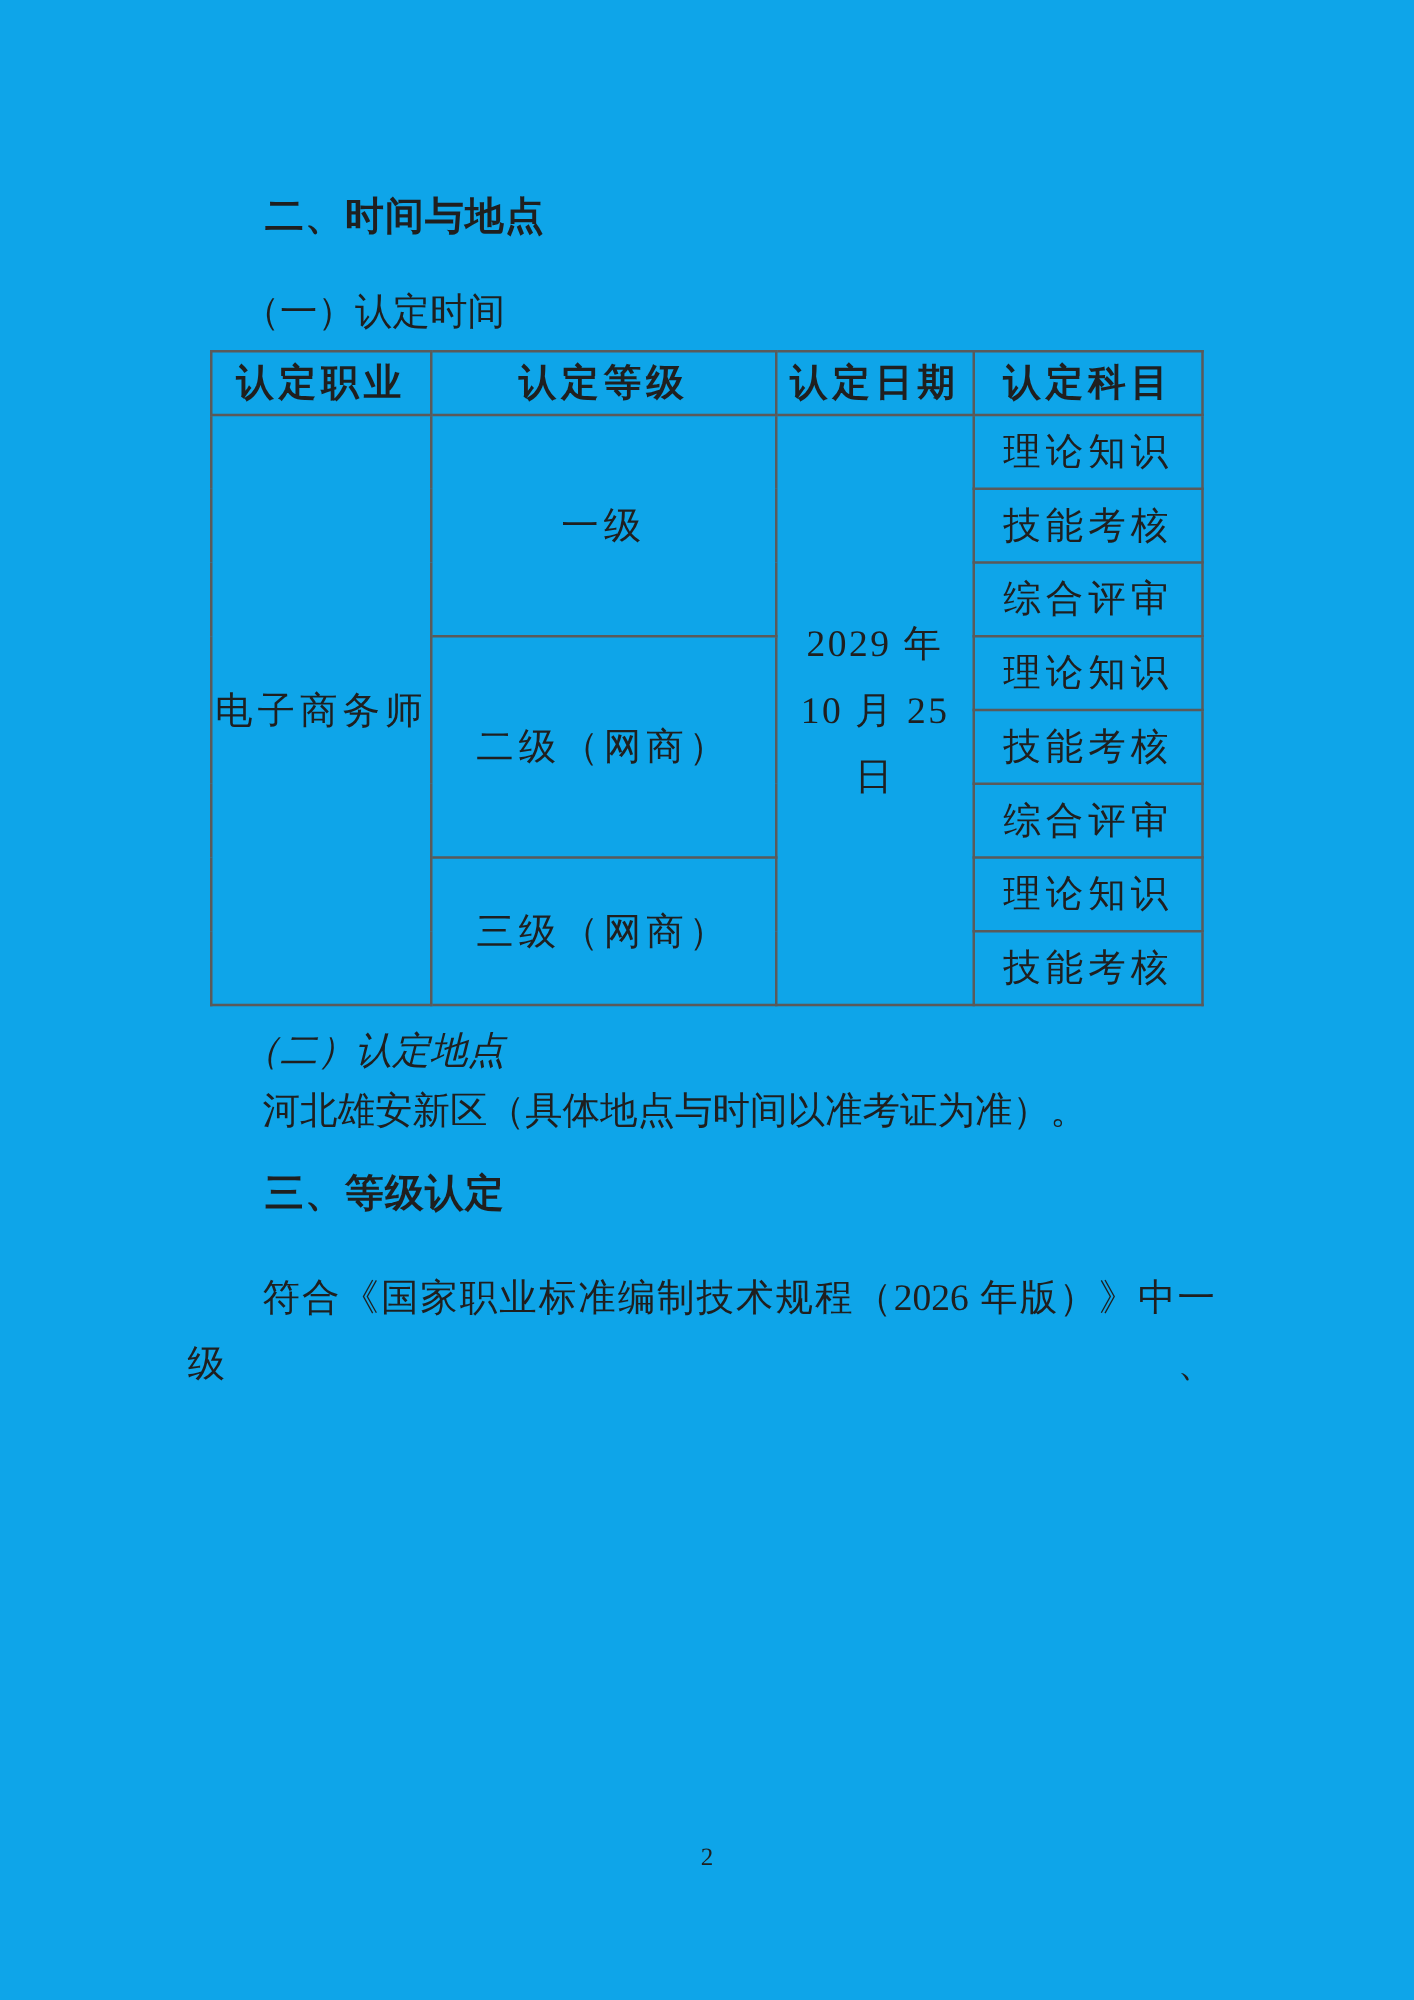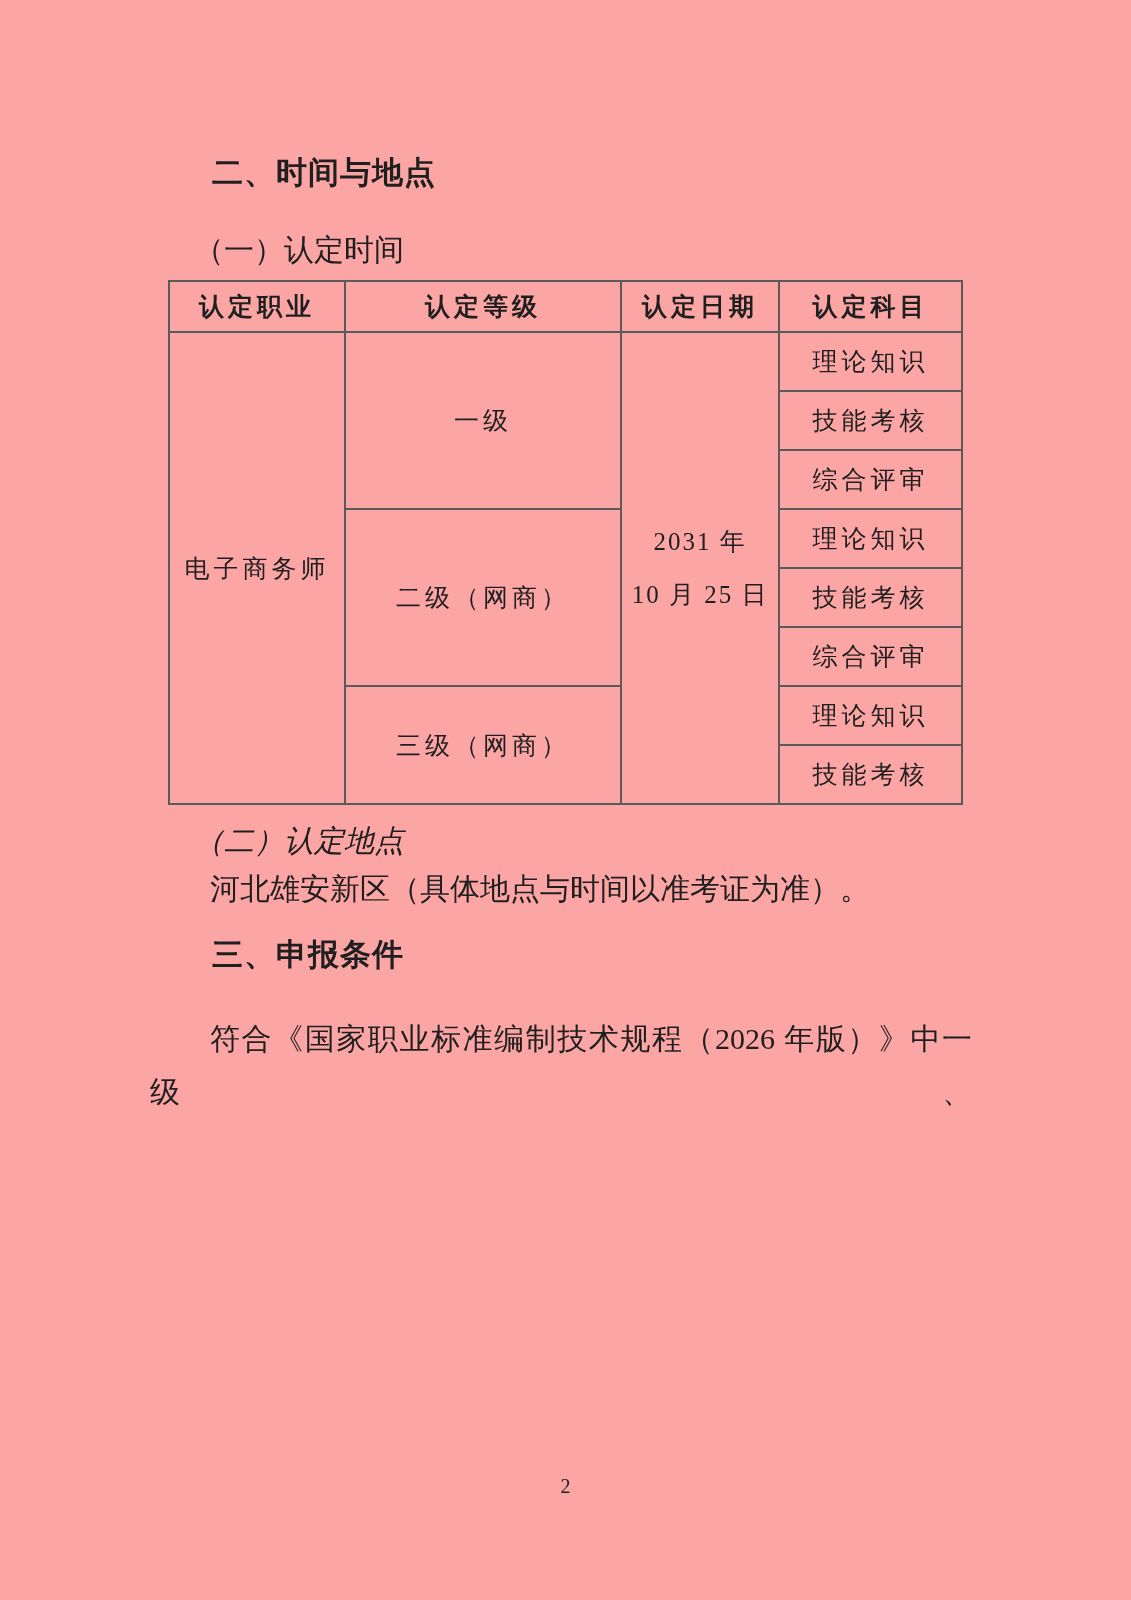--- a/index.html
+++ b/index.html
@@ -1,20 +1,20 @@
 <!DOCTYPE html>
 <html><head>
 <meta charset="utf-8">
 <style>
   html,body { margin:0; padding:0; background:#e8e8e8; }
   .page {
     position:relative;
     width:1131px; height:1600px;
     margin:0 auto;
-    background:#fca5a5;
+    background:#0ea5e9;
     font-family:"Liberation Serif", serif;
     color:#1f1f1f;
     overflow:hidden;
   }
   .h-main {
     position:absolute; left:212px;
     font-family:"Liberation Sans", sans-serif;
     font-weight:700; font-size:31px; line-height:32px;
     letter-spacing:1px;
     white-space:nowrap;
@@ -35,21 +35,21 @@
     text-indent:60px; white-space:nowrap;
   }
   table.cert {
     position:absolute; left:168px; top:280px;
     width:793px;
     border-collapse:collapse; table-layout:fixed;
   }
   .cert th, .cert td {
     border:2px solid #5a5a5a;
     text-align:center; vertical-align:middle;
-    font-size:25px; letter-spacing:4px;
+    font-size:30px; letter-spacing:4px;
     padding:0;
     overflow:hidden;
   }
   .cert th { font-weight:700; height:49px; }
   .cert tr.body-row { height:59px; }
   .cert td { font-weight:400; }
   .date-cell div { line-height:53px; letter-spacing:2px; }
   .para {
     position:absolute; left:150px; top:1012px;
     width:822px;
@@ -83,21 +83,21 @@
         <tr>
       <th>认定职业</th>
       <th>认定等级</th>
       <th>认定日期</th>
       <th>认定科目</th>
     </tr>
     <tr class="body-row">
       <td rowspan="8">电子商务师</td>
       <td rowspan="3">一级</td>
       <td rowspan="8" class="date-cell">
-        <div>2031 年</div>
+        <div>2029 年</div>
         <div>10 月 25 日</div>
       </td>
       <td>理论知识</td>
     </tr>
     <tr class="body-row">
       <td>技能考核</td>
     </tr>
     <tr class="body-row">
       <td>综合评审</td>
     </tr>
@@ -118,21 +118,21 @@
     <tr class="body-row">
       <td>技能考核</td>
     </tr>
   </tbody>
     </table>
 
   <div class="sub-heading" id="sub-loc">（二）认定地点</div>
 
   <div id="loc-body">河北雄安新区（具体地点与时间以准考证为准）。</div>
 
-  <div class="h-main" id="heading-apply">三、申报条件</div>
+  <div class="h-main" id="heading-apply">三、等级认定</div>
 
   <div class="para">
     <div class="para-line first just">符合《国家职业标准编制技术规程（2026 年版）》中一级、</div>
   </div>
 
   <div class="page-number">2</div>
 
 </div>
 
 </body></html>

